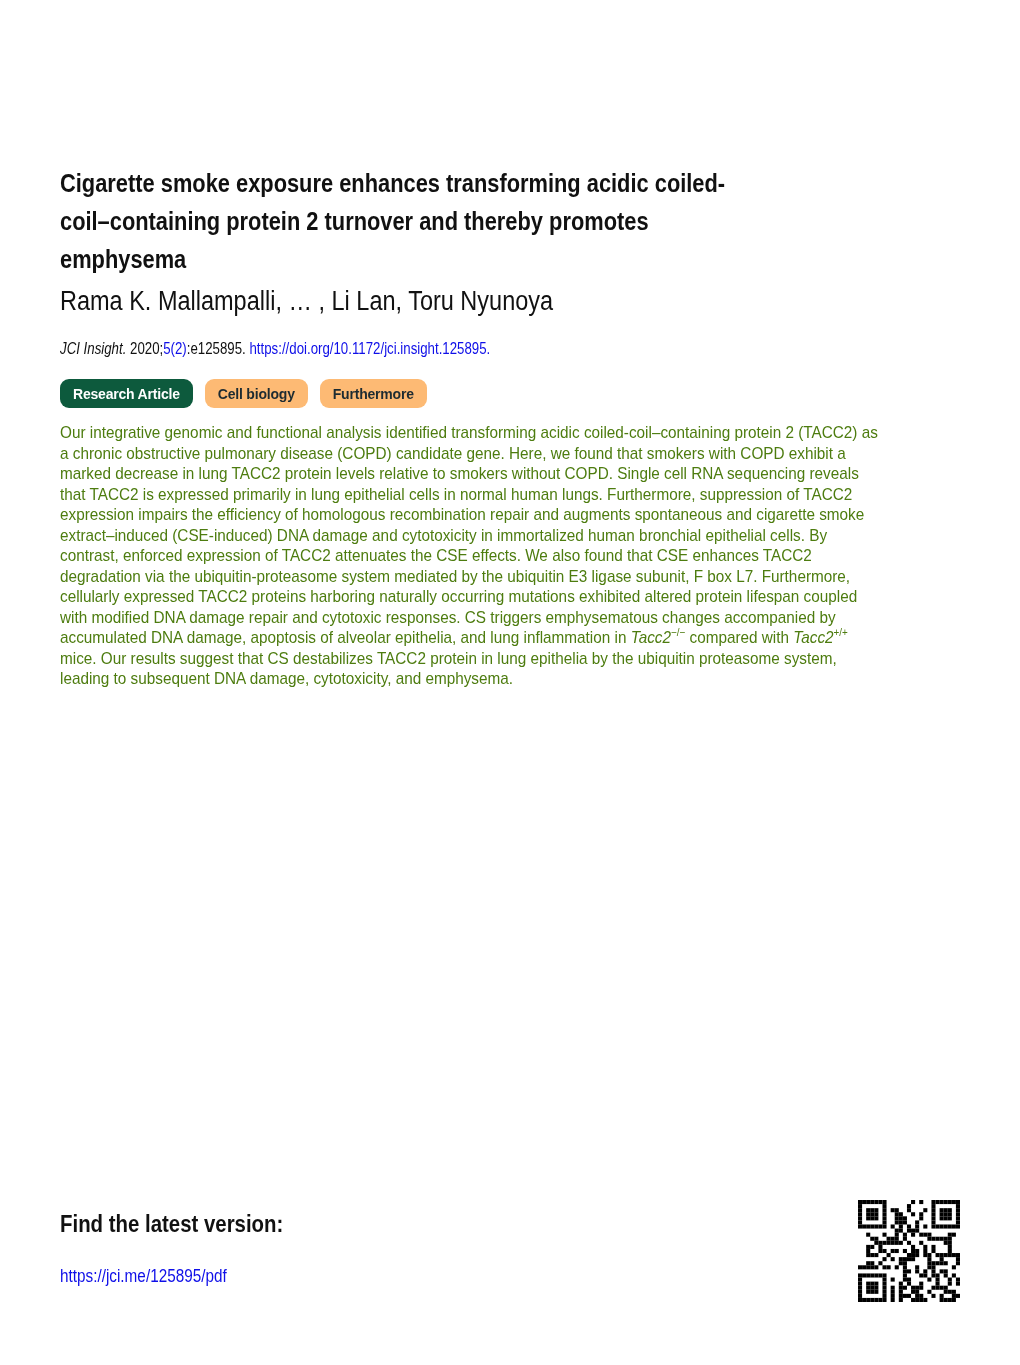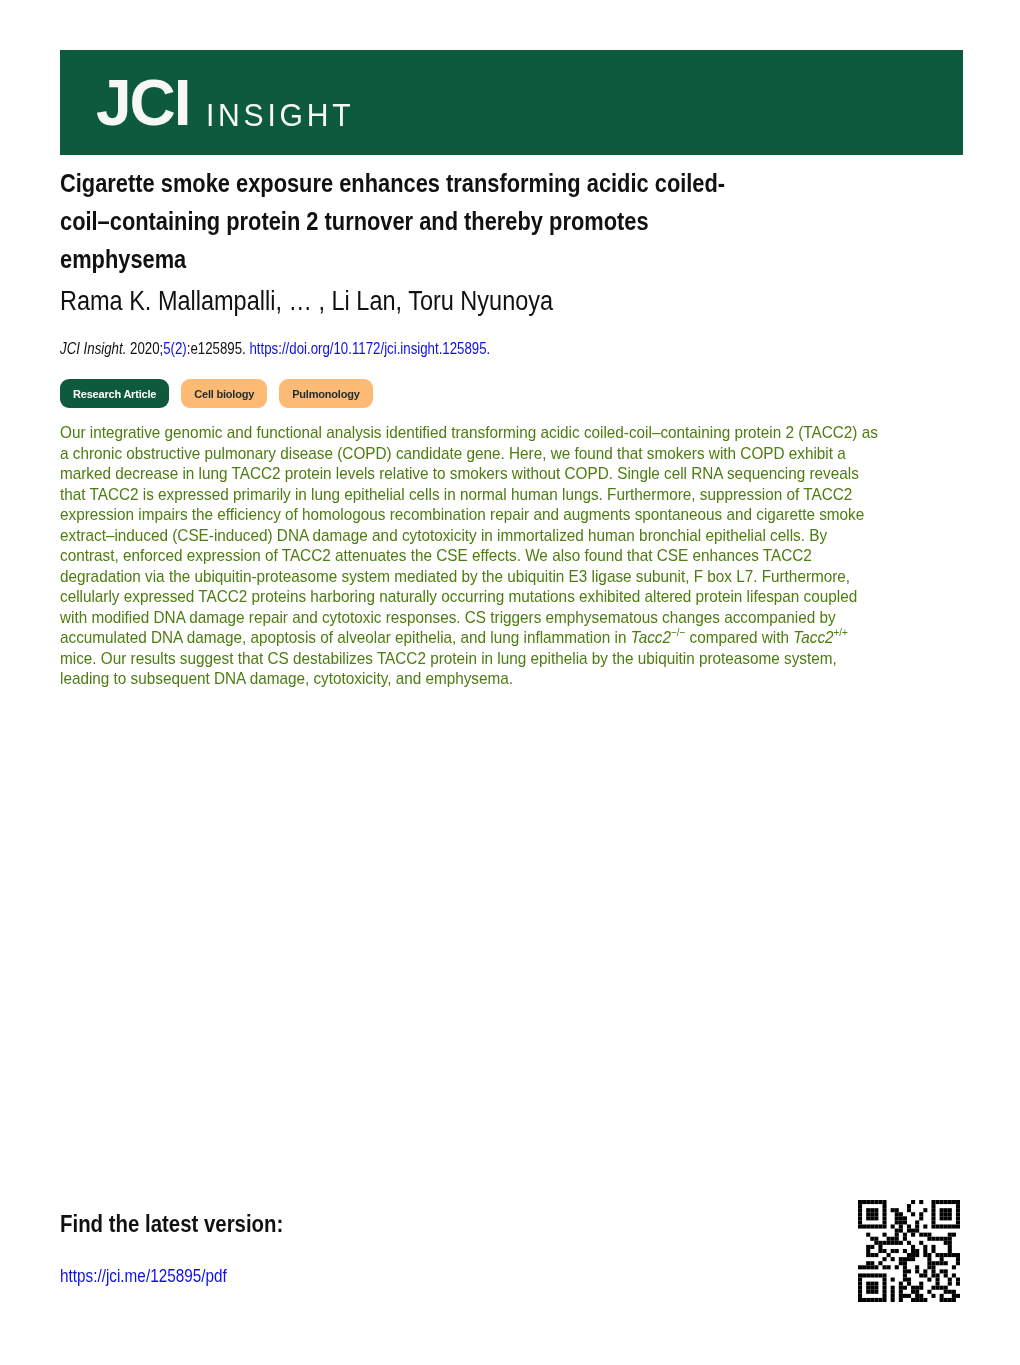--- a/index.html
+++ b/index.html
@@ -18,59 +18,55 @@
   .authors{position:absolute;left:60px;top:286px;font-size:27px;font-weight:400;color:#111;
            white-space:nowrap;transform:scaleX(0.87);transform-origin:left;}
 
   .citation{position:absolute;left:60px;top:339px;font-size:17px;white-space:nowrap;
             transform:scaleX(0.78);transform-origin:left;color:#111;}
   .it{font-style:italic;}
   .lnk{color:#0f0fe8;cursor:pointer;}
 
   .badges{position:absolute;left:60px;top:379px;display:flex;gap:12px;}
   .badge{display:inline-flex;align-items:center;height:29px;padding:0 13px;border-radius:9px;
-         font-size:11px;font-weight:bold;letter-spacing:-0.2px;box-sizing:border-box;}
+         font-size:14px;font-weight:bold;letter-spacing:-0.2px;box-sizing:border-box;}
   .badge.green{background:#0d5a3d;color:#ffffff;}
   .badge.blue{background:#fdba74;color:#1d2b31;}
 
   .abstract{position:absolute;left:60px;top:423px;font-size:17px;color:#4d7c0f;}
   .abstract .aline{white-space:nowrap;line-height:20.5px;transform:scaleX(0.9);transform-origin:left;}
   .abstract sup{font-size:11px;line-height:0;}
 
   .latest{position:absolute;left:60px;top:1210px;font-size:24px;font-weight:bold;color:#111;
           white-space:nowrap;transform:scaleX(0.85);transform-origin:left;}
   .pdf-link{position:absolute;left:60px;top:1266px;font-size:18px;color:#0f0fe8;text-decoration:none;
             white-space:nowrap;transform:scaleX(0.85);transform-origin:left;}
 
   .qr{position:absolute;left:858px;top:1200px;width:102px;height:102px;fill:#000;}
 </style>
 </head>
 <body>
 
 <div class="page">
 
-  <div class="banner">
-    <span class="logo-jci">JCI</span>
-    <span class="logo-insight">insight</span>
-  </div>
 
   <h1 class="title">
       <div class="tline">Cigarette smoke exposure enhances transforming acidic coiled-</div>
       <div class="tline">coil–containing protein 2 turnover and thereby promotes</div>
       <div class="tline">emphysema</div>
     </h1>
 
   <div class="authors">Rama K. Mallampalli, … , Li Lan, Toru Nyunoya</div>
 
   <div class="citation"><span class="it">JCI Insight.</span><span> 2020;</span><span class="lnk">5(2)</span><span>:e125895. </span><span class="lnk">https://doi.org/10.1172/jci.insight.125895.</span></div>
 
   <div class="badges">
       <span class="badge green">Research Article</span>
       <span class="badge blue">Cell biology</span>
-      <span class="badge blue">Pulmonology</span>
+      <span class="badge blue">Furthermore</span>
     </div>
 
   <div class="abstract">
       <div class="aline"><span>Our integrative genomic and functional analysis identified transforming acidic coiled-coil–containing protein 2 (TACC2) as</span></div>
       <div class="aline"><span>a chronic obstructive pulmonary disease (COPD) candidate gene. Here, we found that smokers with COPD exhibit a</span></div>
       <div class="aline"><span>marked decrease in lung TACC2 protein levels relative to smokers without COPD. Single cell RNA sequencing reveals</span></div>
       <div class="aline"><span>that TACC2 is expressed primarily in lung epithelial cells in normal human lungs. Furthermore, suppression of TACC2</span></div>
       <div class="aline"><span>expression impairs the efficiency of homologous recombination repair and augments spontaneous and cigarette smoke</span></div>
       <div class="aline"><span>extract–induced (CSE-induced) DNA damage and cytotoxicity in immortalized human bronchial epithelial cells. By</span></div>
       <div class="aline"><span>contrast, enforced expression of TACC2 attenuates the CSE effects. We also found that CSE enhances TACC2</span></div>

